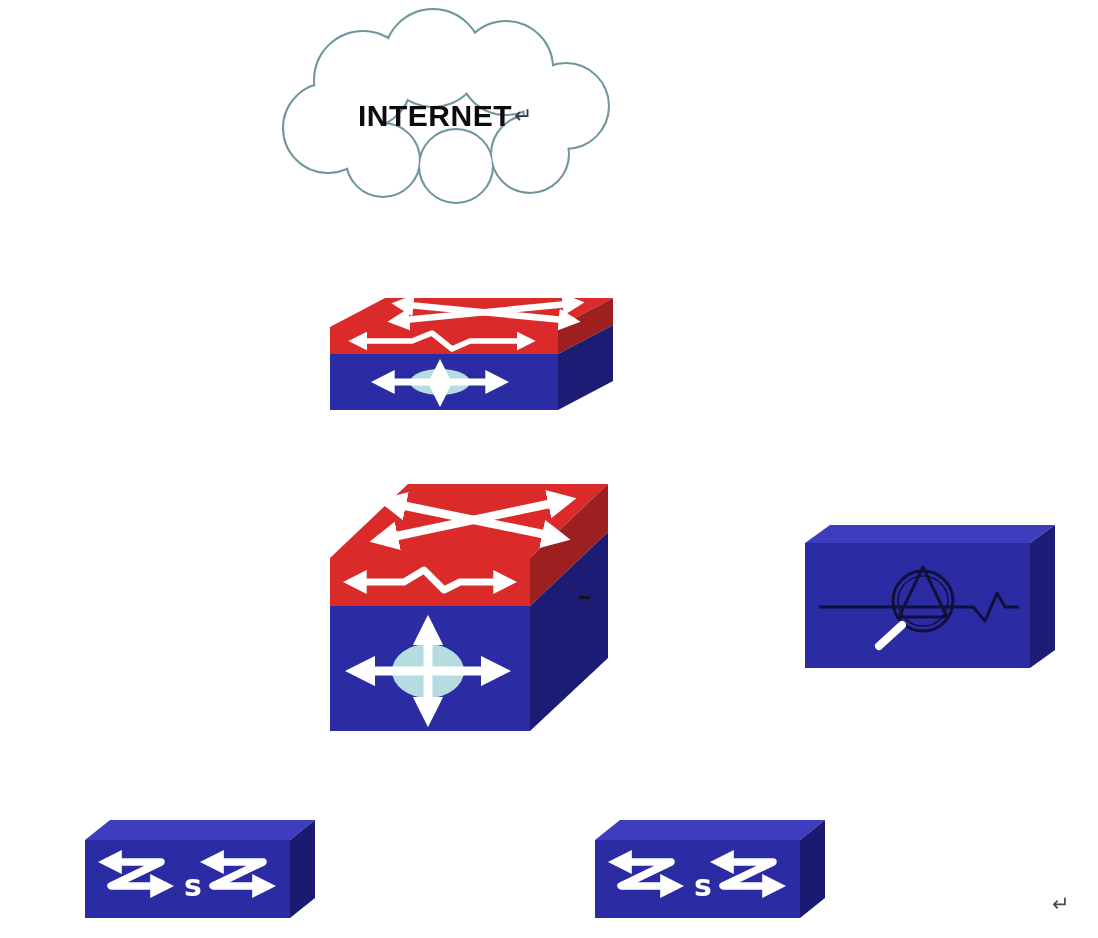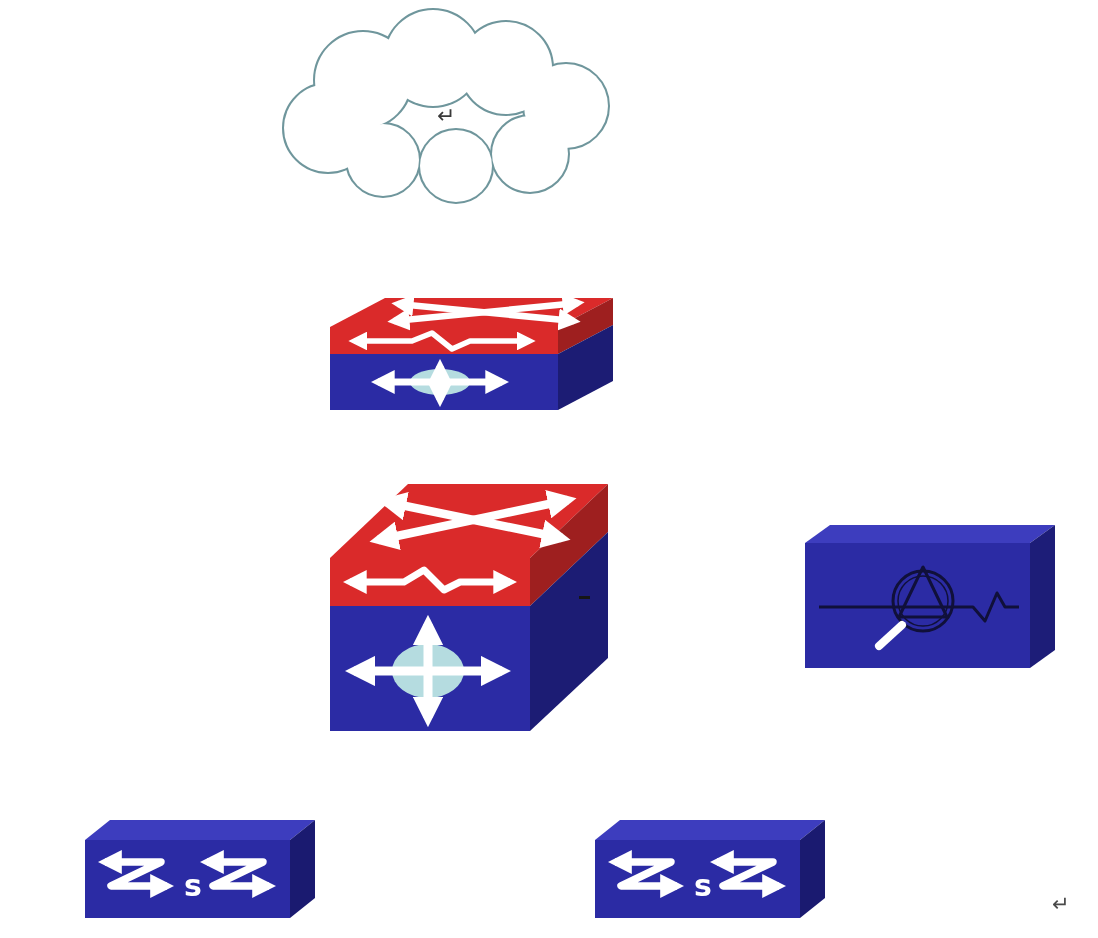--- a/index.html
+++ b/index.html
@@ -59,20 +59,21 @@
         <circle cx="95" cy="72" r="48"></circle>
         <circle cx="165" cy="50" r="48"></circle>
         <circle cx="238" cy="60" r="46"></circle>
         <circle cx="298" cy="98" r="42"></circle>
         <circle cx="262" cy="146" r="38"></circle>
         <circle cx="188" cy="158" r="36"></circle>
         <circle cx="115" cy="152" r="36"></circle>
       </g>
     </svg>
     <div class="cloud-label">
+      <span>INTERNET</span>
         <span class="pilcrow">↵</span>
     </div>
   </div>
 
   <div class="node" style="left:330px; top:292px; width:285px; height:130px;">
     <svg viewBox="0 0 285 130" aria-hidden="true">
       <defs>
         <marker id="ahf" viewBox="0 0 10 10" refX="7" refY="5" markerWidth="3.4" markerHeight="3.4" orient="auto-start-reverse">
           <path d="M0,0 L10,5 L0,10 Z" fill="#ffffff"></path>
         </marker>

